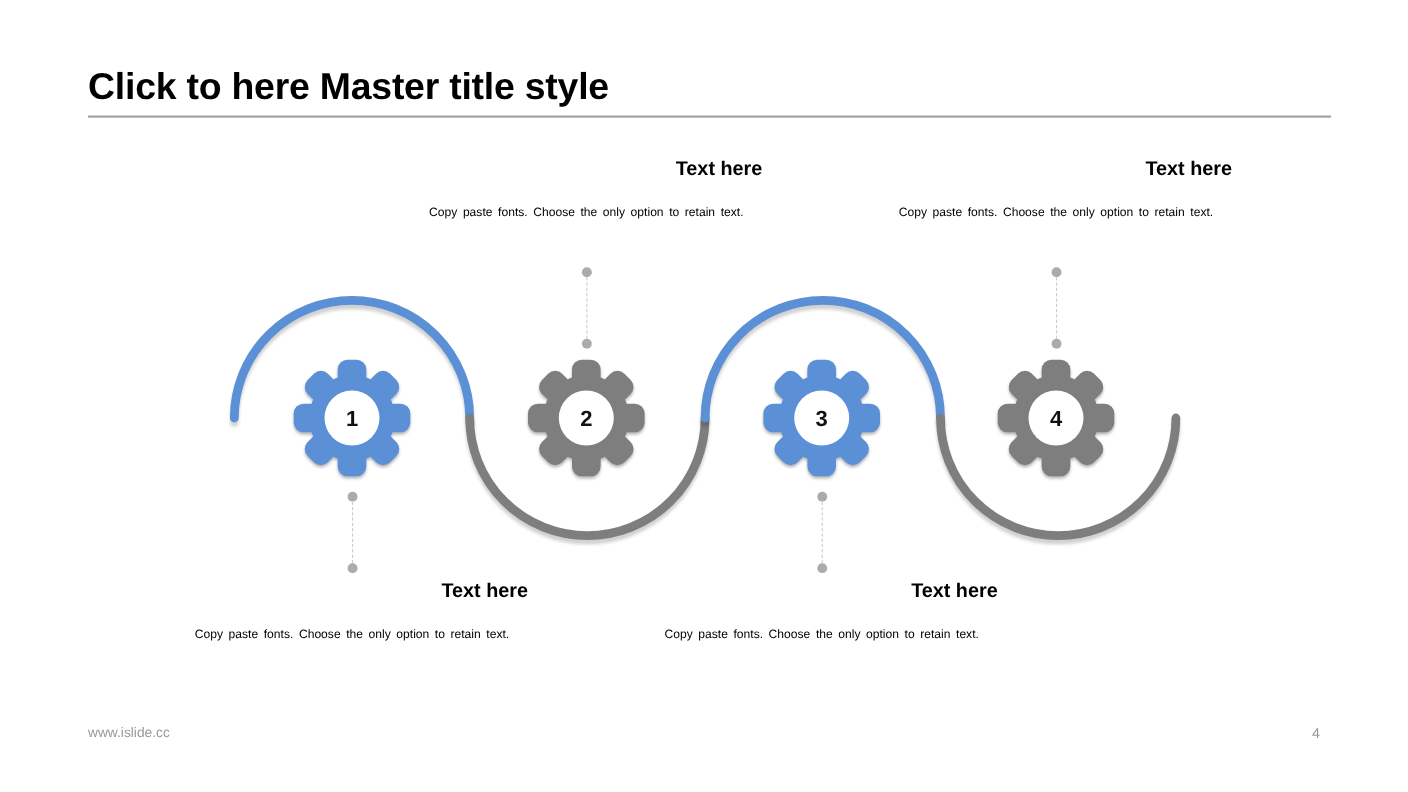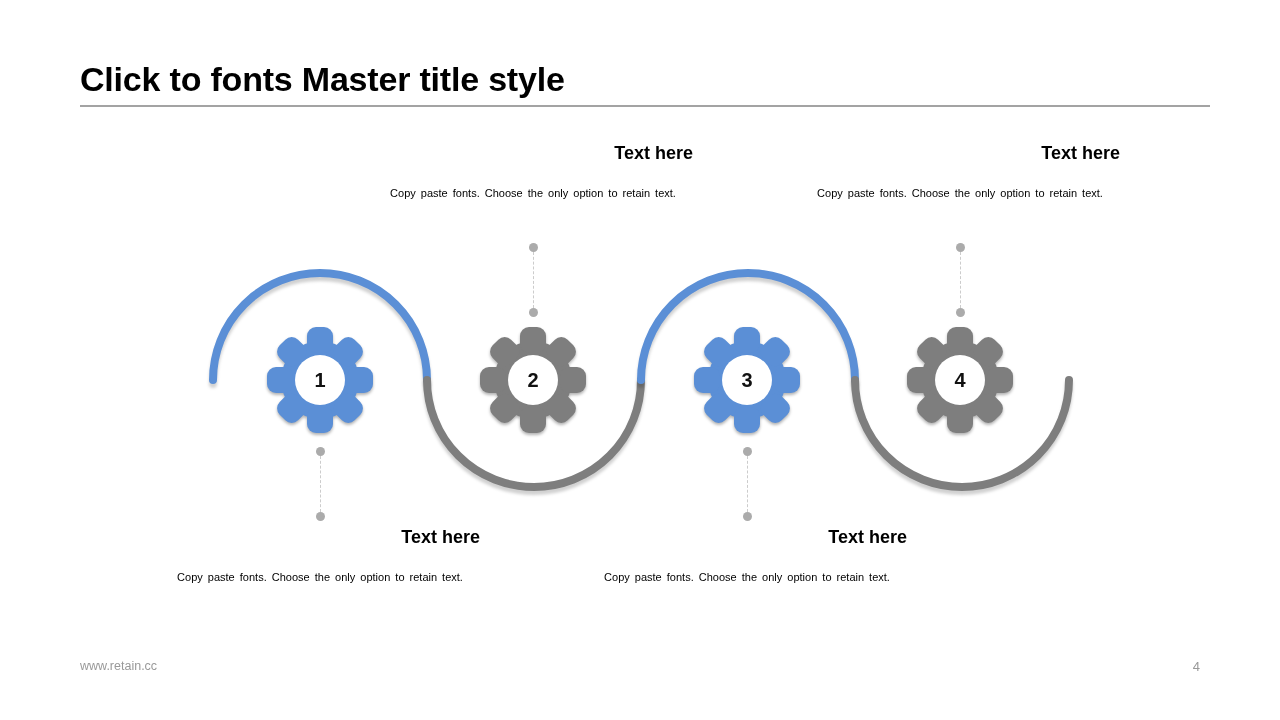--- a/index.html
+++ b/index.html
@@ -52,21 +52,21 @@
   .footer-url{position:absolute;left:80px;top:659px;font-size:12.5px;
     color:var(--footer-gray);}
   .page-number{position:absolute;right:80px;top:659px;font-size:13px;
     color:var(--footer-gray);}
 </style>
 </head>
 <body>
 
 <div class="slide">
 
-  <div class="title">Click to fonts Master title style</div>
+  <div class="title">Click to here Master title style</div>
   <div class="title-rule"></div>
 
   <svg class="diagram" viewBox="0 0 1280 720" width="1280" height="720">
     <defs>
       <g id="gearShape">
         <circle r="39"></circle>
         <rect x="-13" y="-53" width="26" height="26" rx="9"></rect>
         <rect x="-13" y="-53" width="26" height="26" rx="9" transform="rotate(45)"></rect>
         <rect x="-13" y="-53" width="26" height="26" rx="9" transform="rotate(90)"></rect>
         <rect x="-13" y="-53" width="26" height="26" rx="9" transform="rotate(135)"></rect>
@@ -140,16 +140,16 @@
   </div>
   <div class="textblock" style="left:320px;top:526px">
     <div class="tb-title">Text here</div>
     <div class="tb-body">Copy paste fonts. Choose the only option to retain text.</div>
   </div>
   <div class="textblock" style="left:747px;top:526px">
     <div class="tb-title">Text here</div>
     <div class="tb-body">Copy paste fonts. Choose the only option to retain text.</div>
   </div>
 
-  <div class="footer-url">www.retain.cc</div>
+  <div class="footer-url">www.islide.cc</div>
   <div class="page-number">4</div>
 
 </div>
 
 </body></html>

